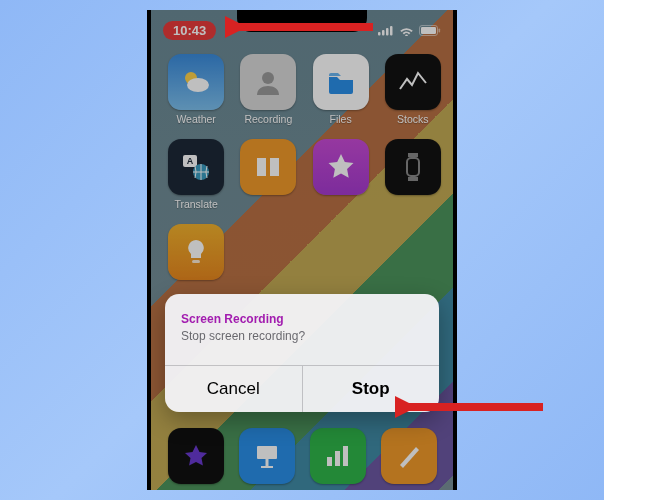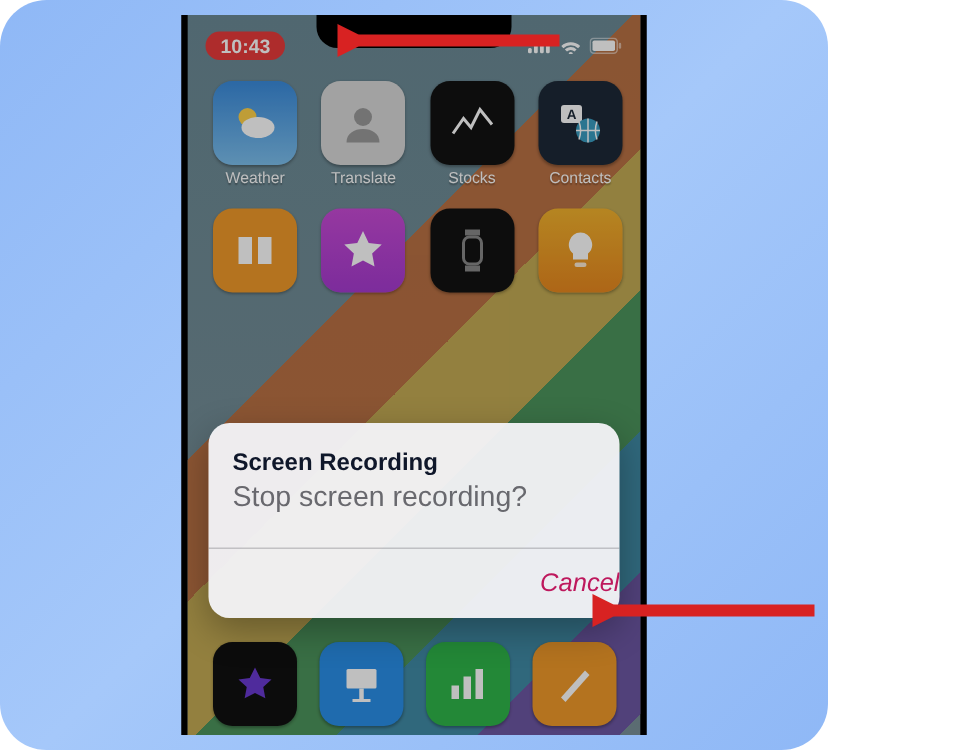--- a/index.html
+++ b/index.html
@@ -1,21 +1,21 @@
 <!DOCTYPE html>
 <html><head>
 <meta charset="utf-8">
 <style>
   * { box-sizing: border-box; margin: 0; padding: 0; }
   html, body { width: 650px; height: 500px; overflow: hidden; font-family: -apple-system, "Helvetica Neue", Arial, sans-serif; }
   .canvas {
-    width: 552px; height: 500px;
+    width: 604px; height: 500px;
     background: linear-gradient(135deg, #8fb8f6 0%, #a5c8fa 50%, #8fb8f6 100%);
     position: relative;
-    display: flex; align-items: center; justify-content: center; border-radius: 31px;
+    display: flex; align-items: center; justify-content: center;
   }
   .phone {
     width: 310px; height: 480px;
     background: #000;
     position: relative;
     border-left: 4px solid #000;
     border-right: 4px solid #000;
     overflow: hidden;
   }
   .screen {
@@ -103,27 +103,27 @@
 
   
   .dim { position:absolute; inset:0; background:rgba(0,0,0,.25); z-index:7; }
   .alert {
     position:absolute; left:14px; right:14px; bottom:78px; z-index:8;
     background: rgba(242,242,246,.96);
     border-radius:14px; overflow:hidden;
     box-shadow: 0 8px 24px rgba(0,0,0,.3);
   }
   .alert-body { padding: 18px 16px 22px 16px; text-align:left; }
-  .alert-title { font-size:16px; font-weight:600; color:#0f172a; margin-bottom:3px; }
-  .alert-msg   { font-size:19px; color:#3c3c43; opacity:.75; }
+  .alert-title { font-size:12px; font-weight:600; color:#a21caf; margin-bottom:3px; }
+  .alert-msg   { font-size:12px; color:#3c3c43; opacity:.75; }
   .alert-btns  { display:flex; border-top:1px solid rgba(60,60,67,.25); }
   .alert-btn {
-    flex:1; text-align:right; padding:13px 0;
-    font-size:17px; color:#be185d; background:transparent;
-    border:none; font-family:inherit; cursor:pointer;font-style:italic;
+    flex:1; text-align:center; padding:13px 0;
+    font-size:17px; color:#000000; background:transparent;
+    border:none; font-family:inherit; cursor:pointer;
   }
   .alert-btn + .alert-btn { border-left:1px solid rgba(60,60,67,.25); font-weight:600; }
 
   
   .arrow { position:absolute; z-index:20; }
 </style>
 </head>
 <body>
 
 <div class="canvas">
@@ -185,40 +185,49 @@
           <div class="app-label">Weather</div>
         </div>
 
         <div class="app">
           <div class="icon i-contacts">
             <svg viewBox="0 0 34 34">
                 <circle cx="17" cy="13" r="6" fill="#9a9a9a"></circle>
                 <path d="M6 30c0-6 5-9 11-9s11 3 11 9z" fill="#9a9a9a"></path>
               </svg>
           </div>
-          <div class="app-label">Translate</div>
+          <div class="app-label">Recording</div>
+        </div>
+        <div class="app">
+          <div class="icon i-files">
+            <svg viewBox="0 0 34 34">
+                <path d="M5 12h8l3 3h13v12a2 2 0 01-2 2H7a2 2 0 01-2-2z" fill="#2a8fe8"></path>
+                <path d="M5 10a2 2 0 012-2h7l3 3H5z" fill="#6bb6f0"></path>
+              </svg>
+          </div>
+          <div class="app-label">Files</div>
         </div>
         <div class="app">
           <div class="icon i-stocks">
             <svg viewBox="0 0 34 34">
                 <polyline points="4,24 11,14 16,20 22,8 30,18" fill="none" stroke="#fff" stroke-width="2"></polyline>
               </svg>
           </div>
           <div class="app-label">Stocks</div>
         </div>
         <div class="app">
           <div class="icon i-translate">
             <svg viewBox="0 0 34 34">
                 <rect x="4" y="5" width="14" height="12" rx="2" fill="#fff"></rect>
                 <text x="11" y="14" text-anchor="middle" font-size="9" font-weight="700" fill="#1d2937">A</text>
                 <circle cx="22" cy="22" r="8" fill="#3a9cc0"></circle>
                 <path d="M14 22h16M22 14v16M16 16a18 18 0 010 12M28 16a18 18 0 000 12" stroke="#fff" stroke-width="1" fill="none"></path>
               </svg>
           </div>
-          <div class="app-label">Contacts</div>
+          <div class="app-label">Translate</div>
         </div>
 
         <div class="app">
             <div class="icon i-ibooks">
               <svg viewBox="0 0 34 34">
                 <path d="M6 8h9v18H6zM19 8h9v18h-9z" fill="#fff"></path>
               </svg>
             </div>
           </div>
         <div class="app">
@@ -276,18 +285,19 @@
 
       <div class="dim"></div>
 
       <div class="alert">
         <div class="alert-body">
           <div class="alert-title">Screen Recording</div>
           <div class="alert-msg">Stop screen recording?</div>
         </div>
         <div class="alert-btns">
           <button class="alert-btn">Cancel</button>
+          <button class="alert-btn">Stop</button>
         </div>
       </div>
 
     </div>
   </div>
 </div>
 
 </body></html>

